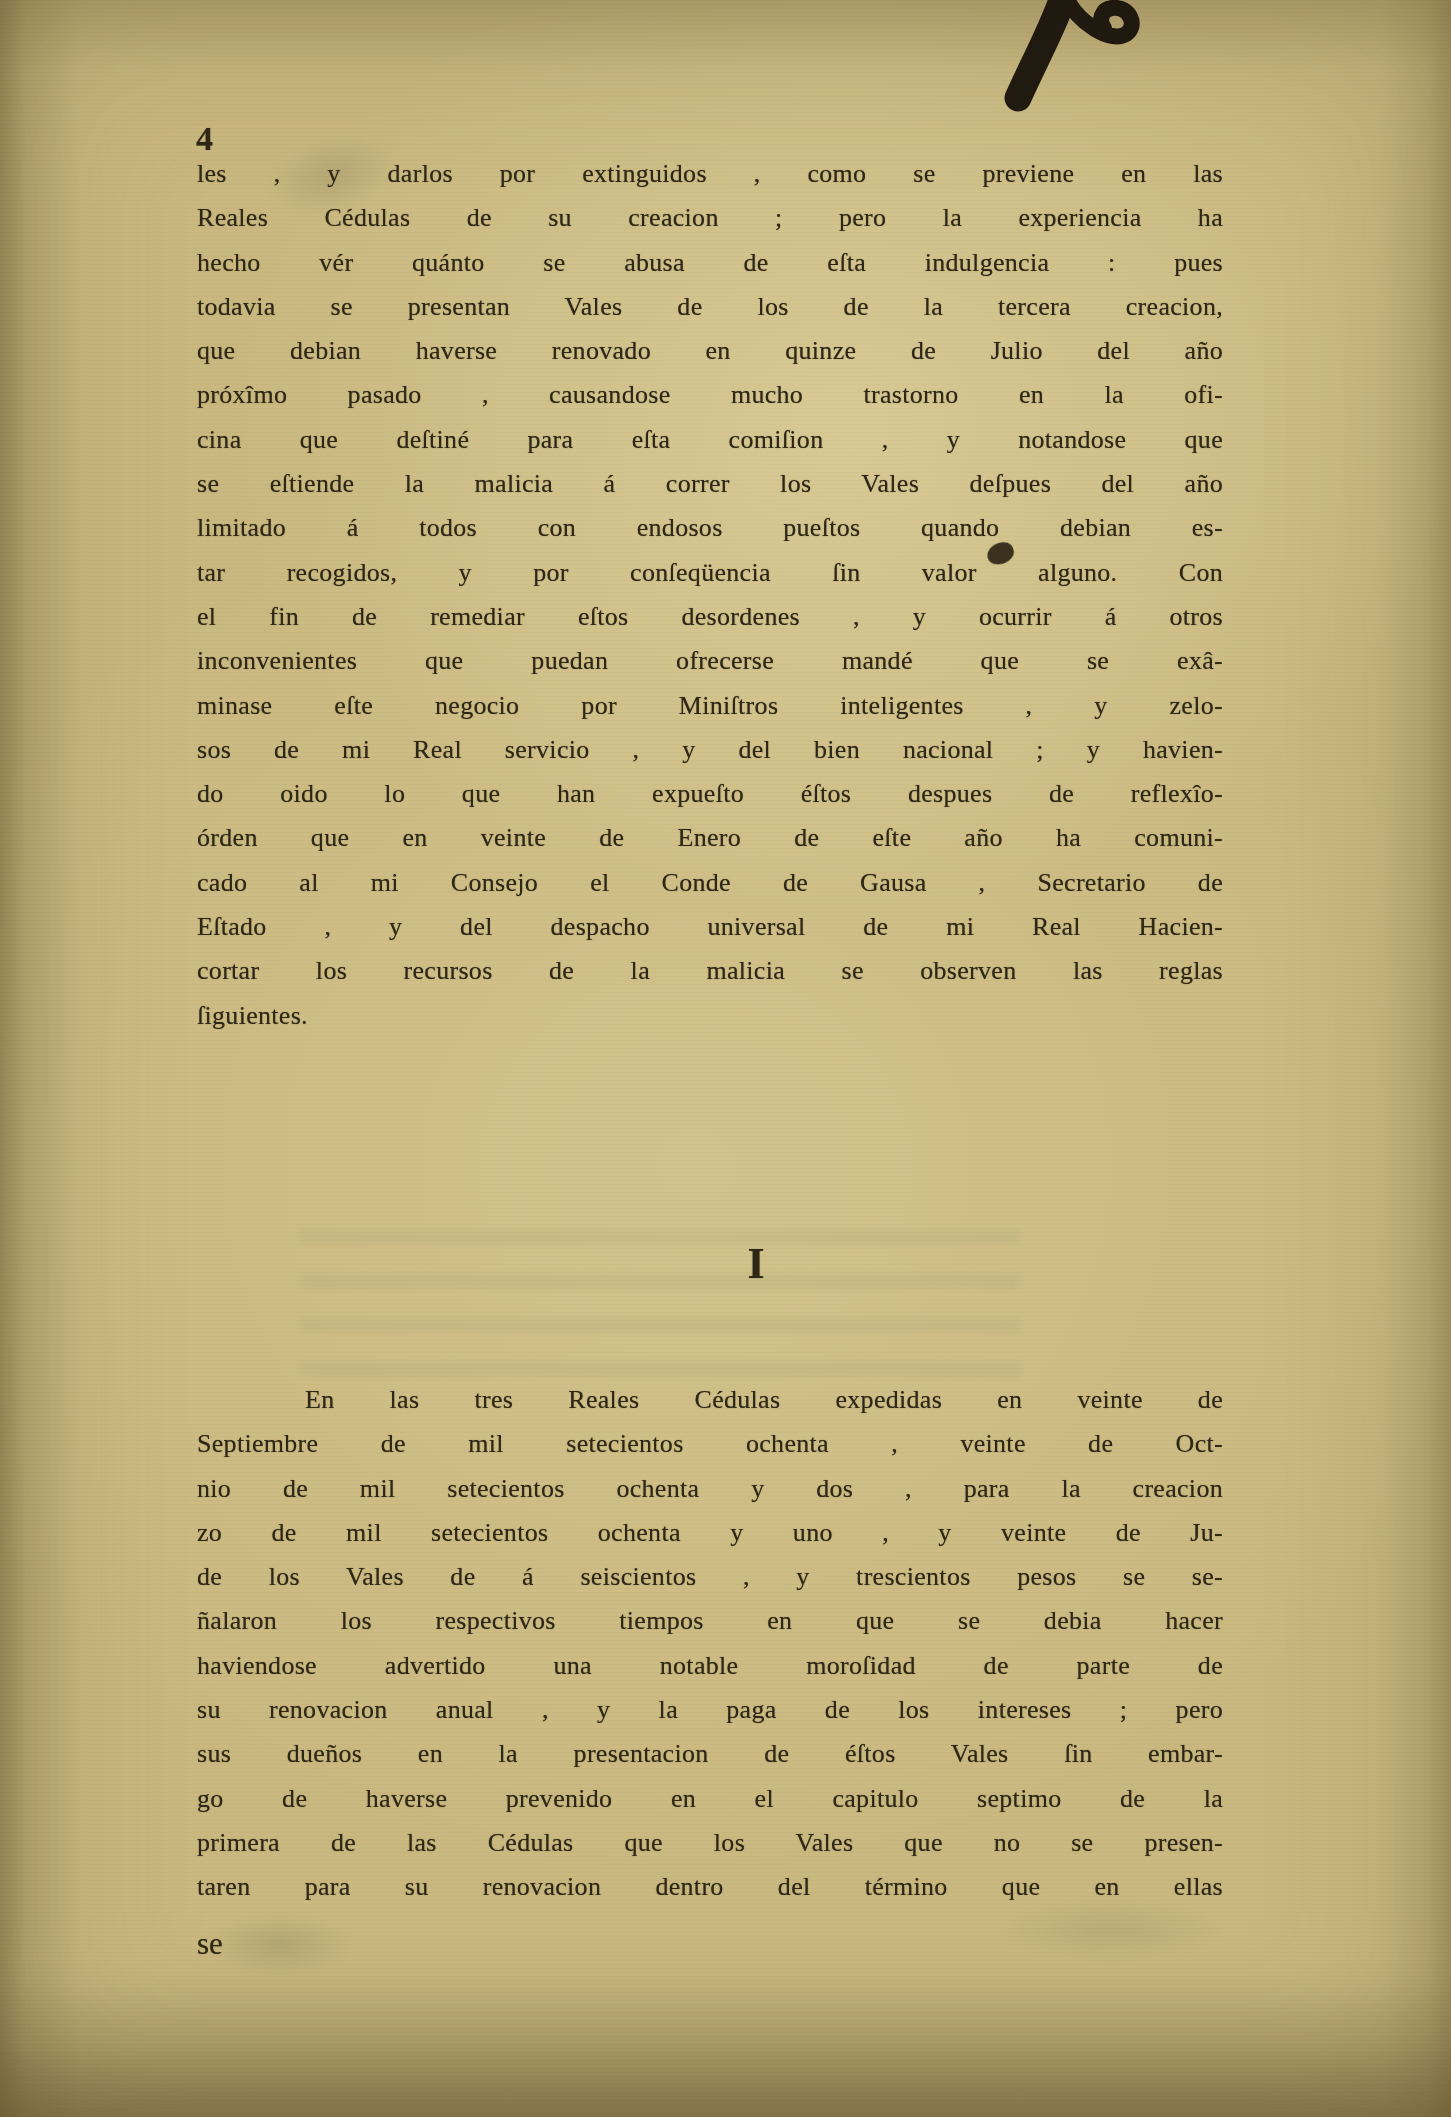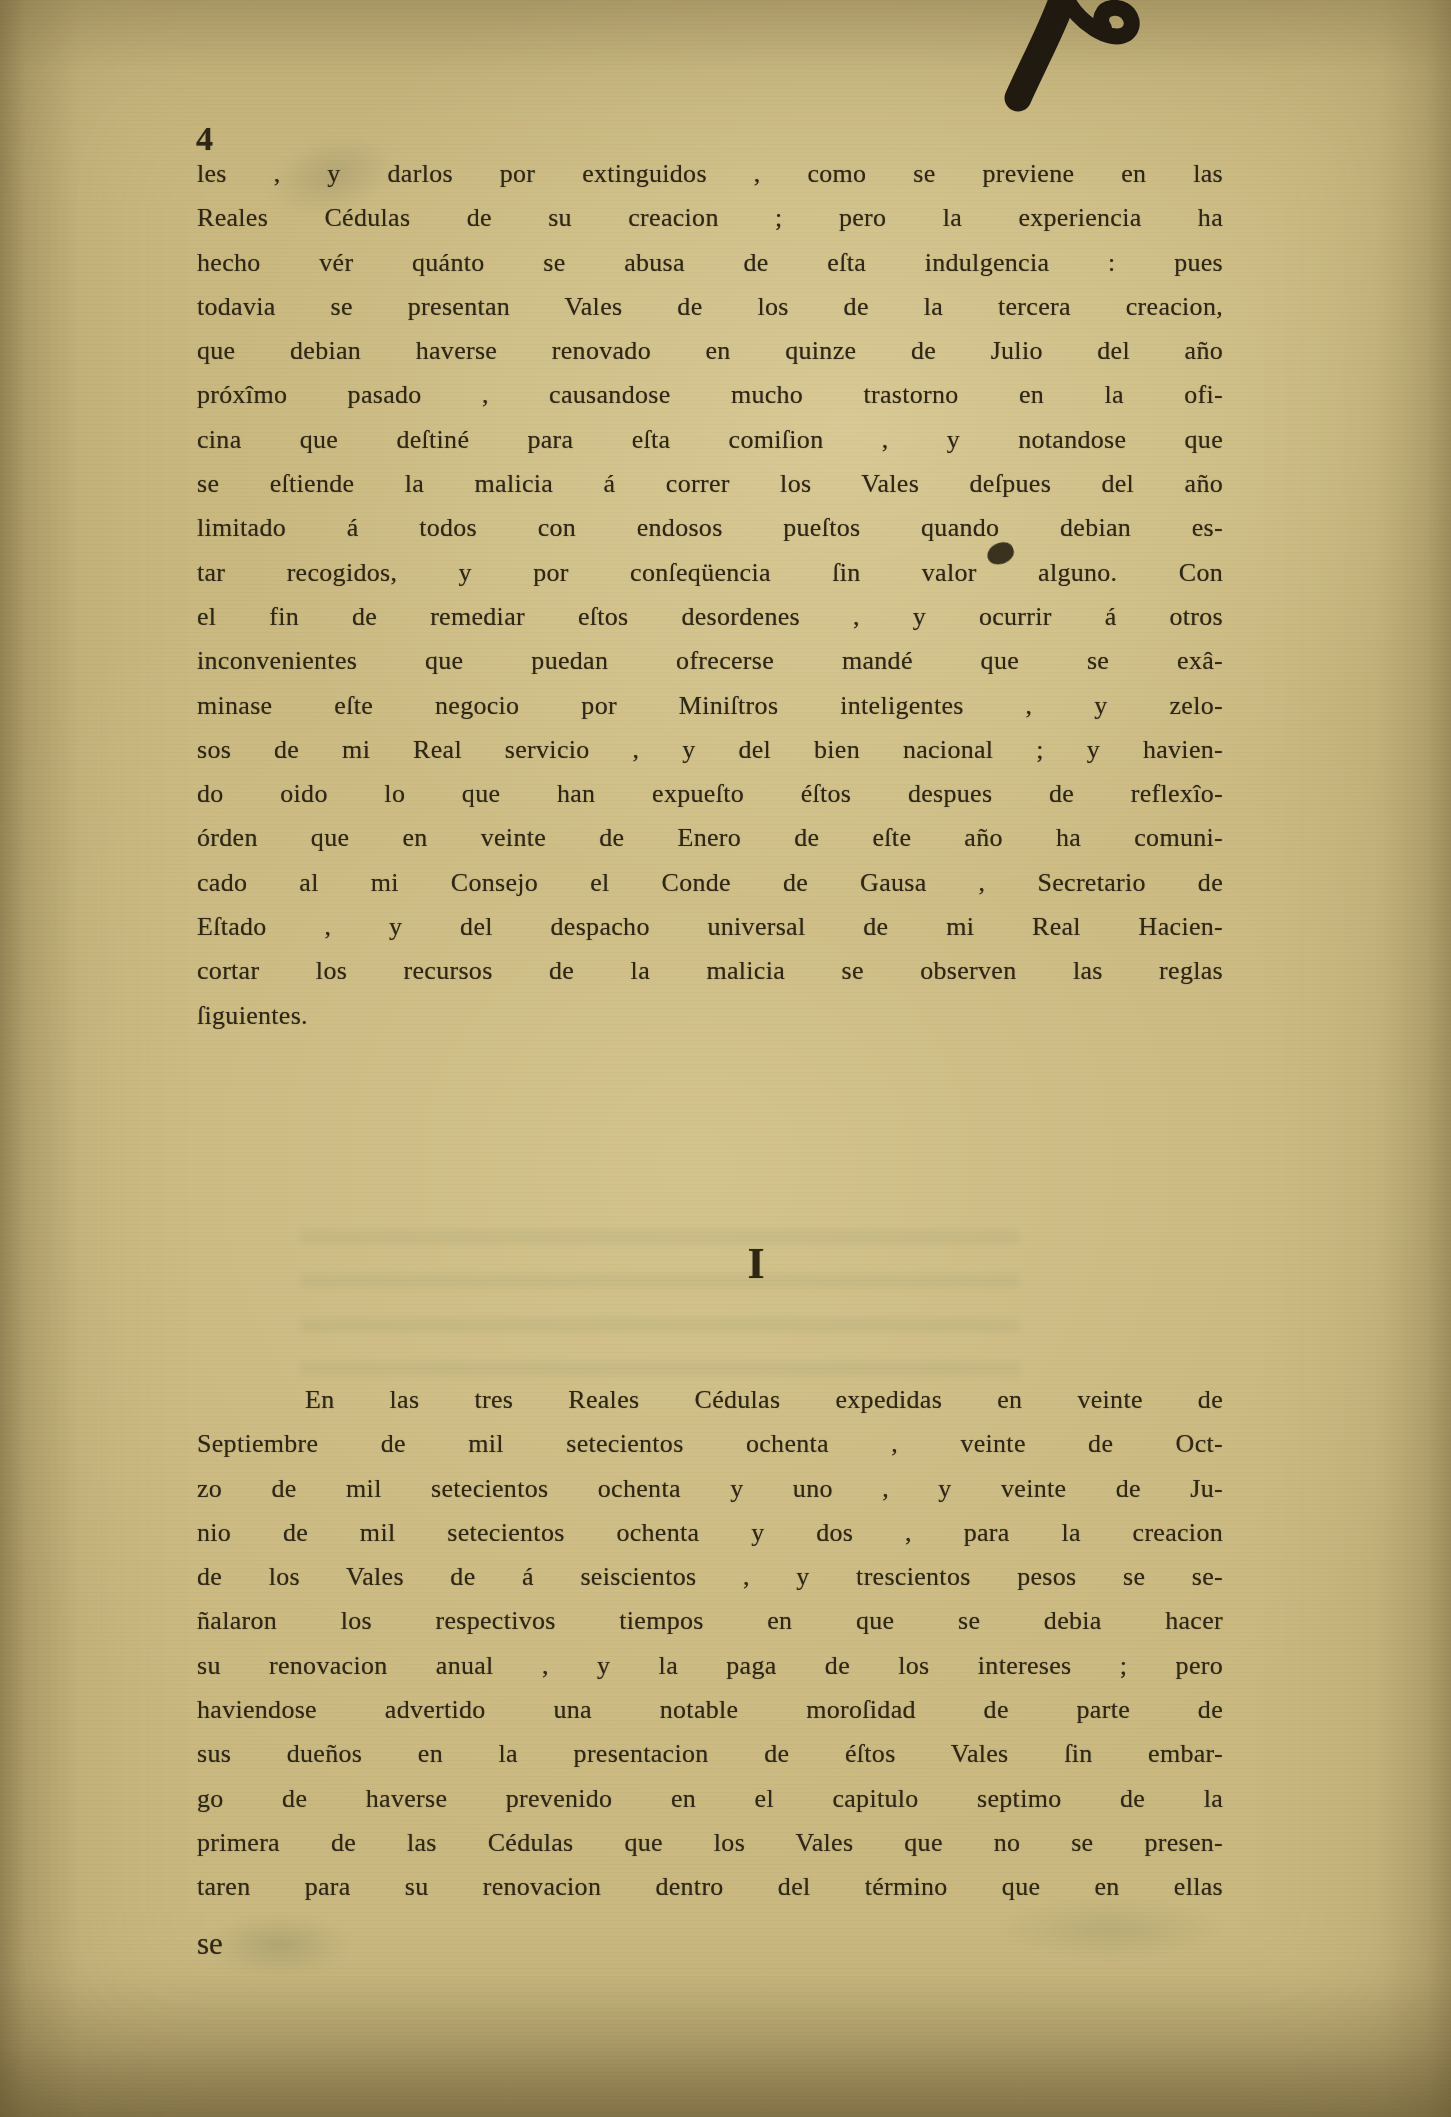--- a/index.html
+++ b/index.html
@@ -119,26 +119,26 @@
       <div class="line">Eſtado , y del despacho universal de mi Real Hacien-</div>
       <div class="line">cortar los recursos de la malicia se observen las reglas</div>
       <div class="line">ſiguientes.</div>
     </div>
 
   <div class="section-heading txt">I</div>
 
   <div class="col para2 txt">
       <div class="line">En las tres Reales Cédulas expedidas en veinte de</div>
       <div class="line">Septiembre de mil setecientos ochenta , veinte de Oct-</div>
+      <div class="line">nio de mil setecientos ochenta y dos , para la creacion</div>
       <div class="line">zo de mil setecientos ochenta y uno , y veinte de Ju-</div>
-      <div class="line">nio de mil setecientos ochenta y dos , para la creacion</div>
       <div class="line">de los Vales de á seiscientos , y trescientos pesos se se-</div>
       <div class="line">ñalaron los respectivos tiempos en que se debia hacer</div>
+      <div class="line">haviendose advertido una notable moroſidad de parte de</div>
       <div class="line">su renovacion anual , y la paga de los intereses ; pero</div>
-      <div class="line">haviendose advertido una notable moroſidad de parte de</div>
       <div class="line">sus dueños en la presentacion de éſtos Vales ſin embar-</div>
       <div class="line">go de haverse prevenido en el capitulo septimo de la</div>
       <div class="line">primera de las Cédulas que los Vales que no se presen-</div>
       <div class="line">taren para su renovacion dentro del término que en ellas</div>
     </div>
 
   <div class="catchword txt">se</div>
 
 </div>
 

